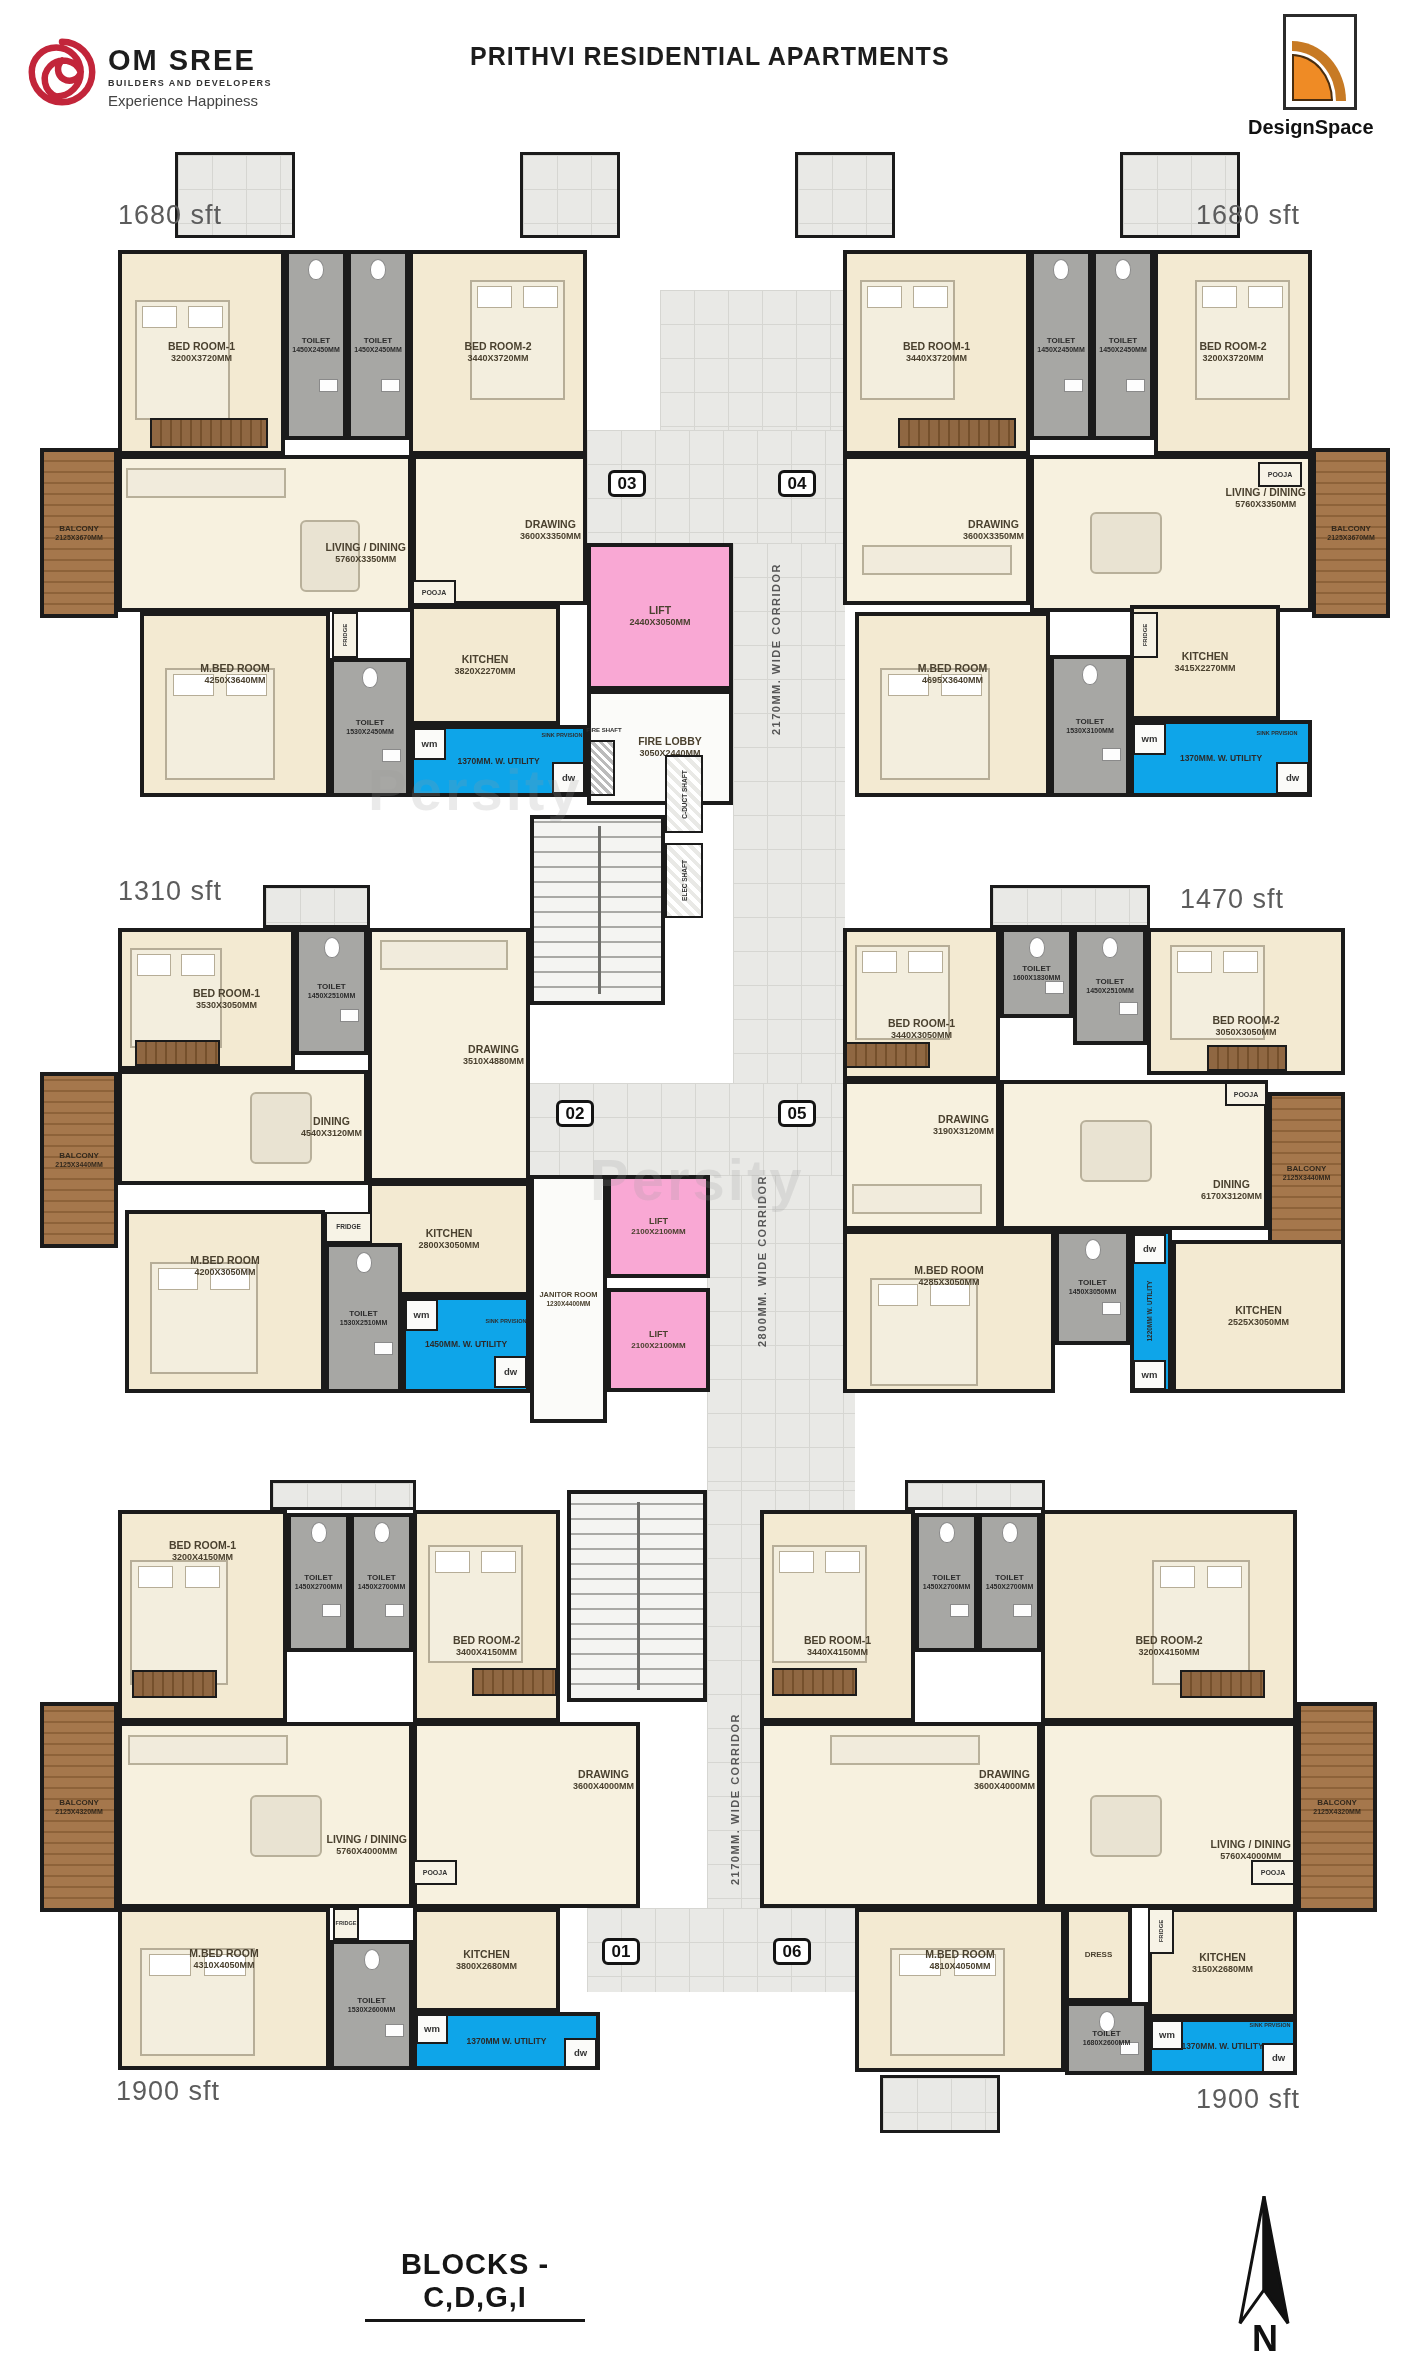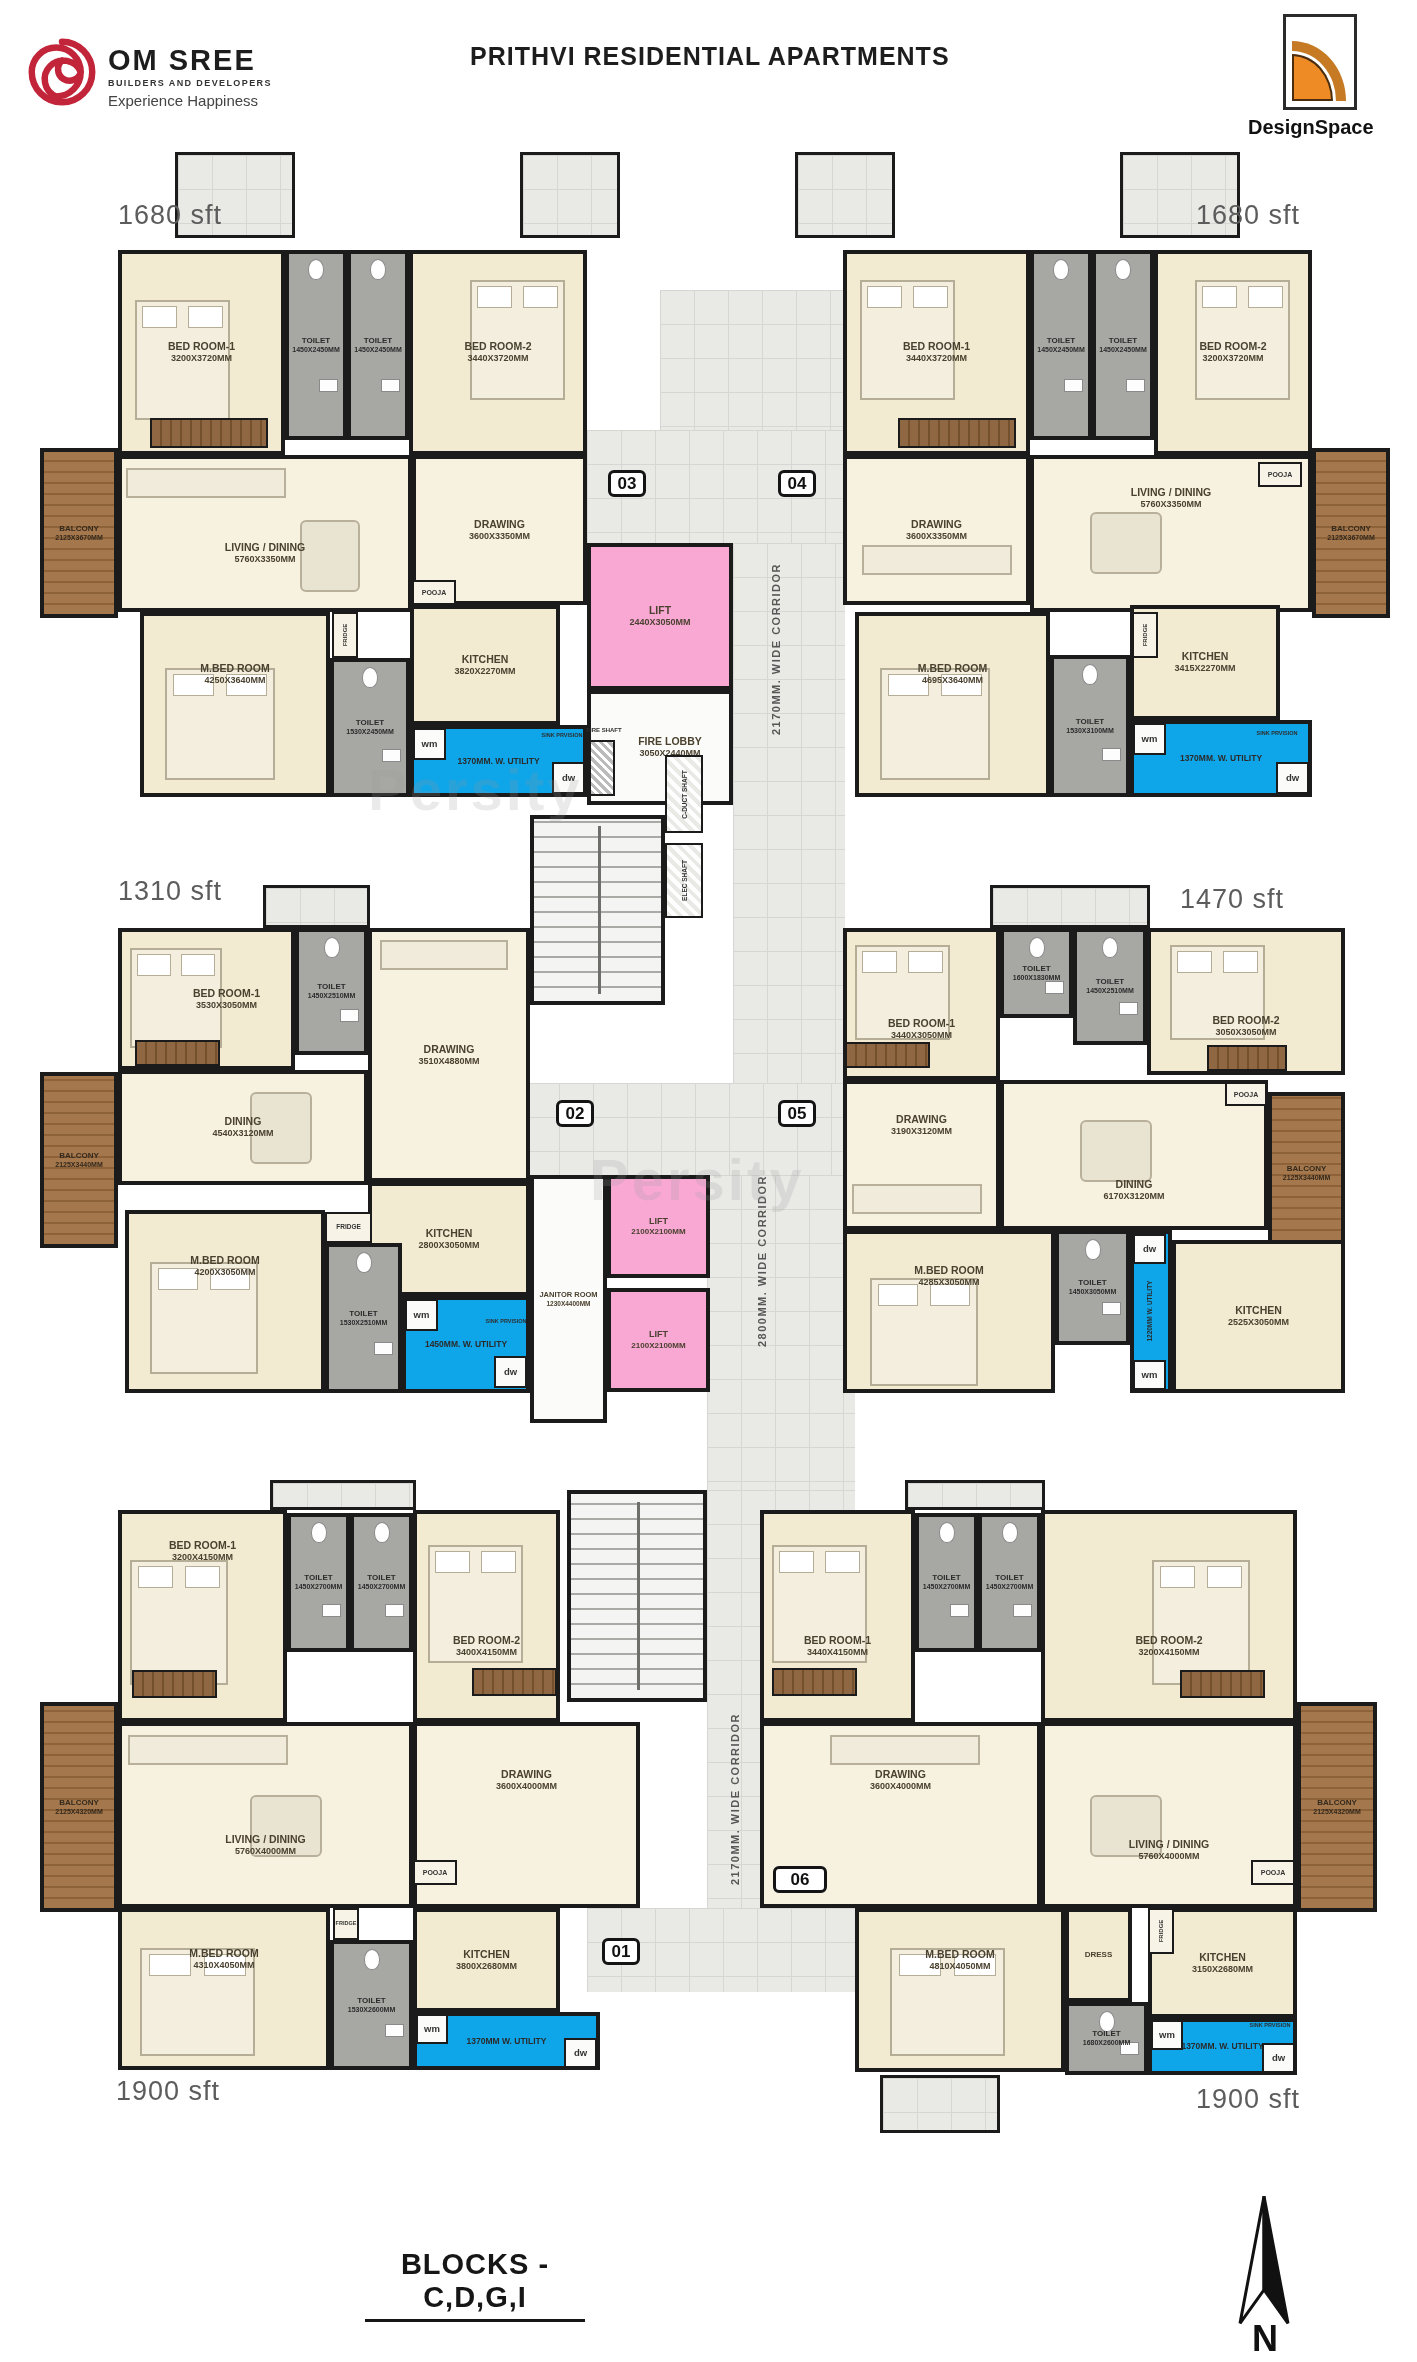--- a/index.html
+++ b/index.html
@@ -1,20 +1,20 @@
 <!DOCTYPE html>
 <html><head>
 <meta charset="utf-8">
 <style>
   html,body{margin:0;padding:0;background:#fff;}
   .page{position:relative;width:1417px;height:2362px;background:#fff;font-family:"Liberation Sans",sans-serif;overflow:hidden;}
   .abs{position:absolute;}
   .room{box-sizing:border-box;position:absolute;border:4px solid #1b1b1b;display:flex;align-items:center;justify-content:center;text-align:center;padding:2px;}
   .cream{background:#f3ead2;}
-  .cream2{background:#f7f1df;}
+  .cream2{background:#f7f1df;justify-content:flex-end;}
   .gray{background:#a7a7a4;}
   .util{background:#0ea5e9;text-align:center;}
   .lift{background:#f9a8d4;}
   .white{background:#fbfbf9;}
   .wood{background:repeating-linear-gradient(0deg,#a5774c 0 9px,#8d6239 9px 11px);}
   .tile{position:absolute;background-color:#e9e9e6;background-image:linear-gradient(#d6d6d2 1px,transparent 1px),linear-gradient(90deg,#d6d6d2 1px,transparent 1px);background-size:34px 34px;}
   .tile.b{box-sizing:border-box;border:3px solid #1b1b1b;}
   .rl{font-weight:700;color:#4a412f;font-size:10.5px;line-height:1.25;position:relative;z-index:2;}
   .rl i{display:block;font-style:normal;font-size:9px;font-weight:600;}
   .sm .rl{font-size:8px;}
@@ -382,21 +382,21 @@
   <div class="ward" style="left:772px;top:1668px;width:85px;height:28px;"></div>
   <div class="ward" style="left:1180px;top:1670px;width:85px;height:28px;"></div>
   <div class="fsofa" style="left:830px;top:1735px;width:150px;height:30px;"></div>
   <div class="ftable" style="left:1090px;top:1795px;width:72px;height:62px;"></div>
 
   <div class="plate" style="left:608px;top:470px;width:38px;height:27px;">03</div>
   <div class="plate" style="left:778px;top:470px;width:38px;height:27px;">04</div>
   <div class="plate" style="left:556px;top:1100px;width:38px;height:27px;">02</div>
   <div class="plate" style="left:778px;top:1100px;width:38px;height:27px;">05</div>
   <div class="plate" style="left:602px;top:1938px;width:38px;height:27px;">01</div>
-  <div class="plate" style="left:773px;top:1866px;width:54px;height:27px;">06</div>
+  <div class="plate" style="left:773px;top:1938px;width:38px;height:27px;">06</div>
 
   <div class="area" style="left:118px;top:200px;">1680 sft</div>
   <div class="area" style="left:1196px;top:200px;">1680 sft</div>
   <div class="area" style="left:118px;top:876px;">1310 sft</div>
   <div class="area" style="left:1180px;top:884px;">1470 sft</div>
   <div class="area" style="left:116px;top:2076px;">1900 sft</div>
   <div class="area" style="left:1196px;top:2084px;">1900 sft</div>
 
   <div class="abs" style="left:26px;top:36px;width:72px;height:72px;">
     <svg width="72" height="72" viewBox="0 0 100 100">

